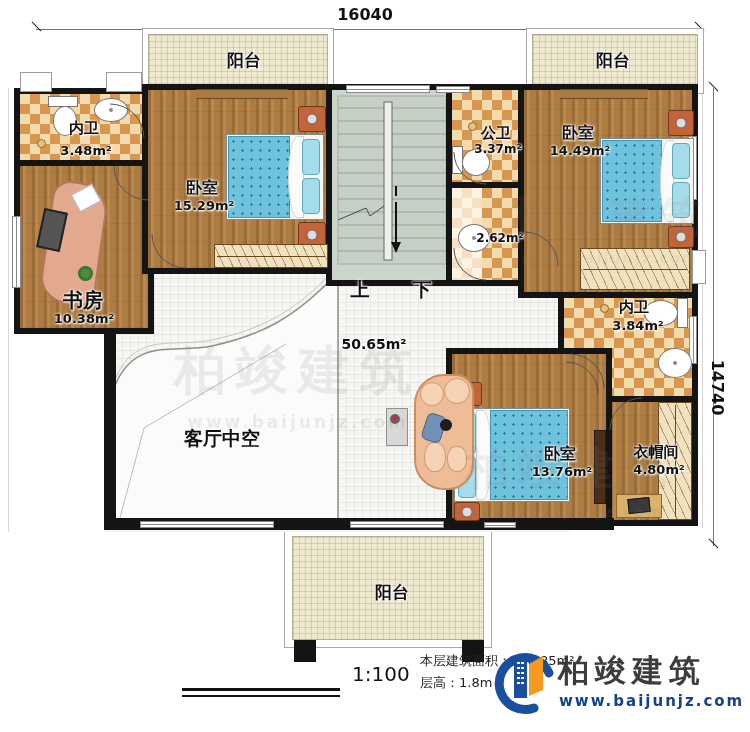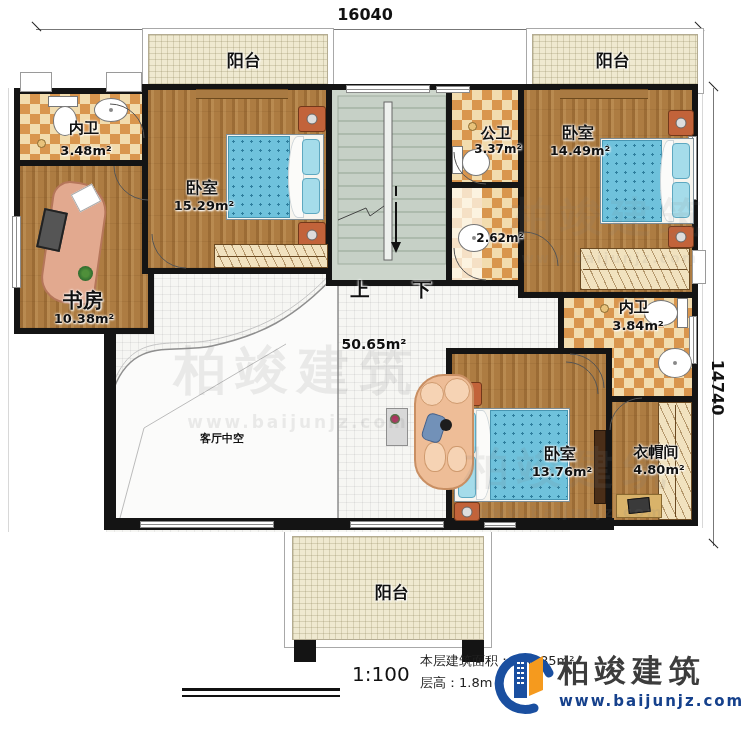--- a/index.html
+++ b/index.html
@@ -262,21 +262,21 @@
   <div class="rlabel" style="left:634px;top:307px;font-size:15px;">内卫</div>
   <div class="rlabel" style="left:638px;top:325px;font-size:13px;">3.84m²</div>
 
   <div class="rlabel" style="left:656px;top:452px;font-size:15px;">衣帽间</div>
   <div class="rlabel" style="left:659px;top:469px;font-size:13px;text-align:right;">4.80m²</div>
 
   <div class="rlabel" style="left:560px;top:454px;font-size:16px;">卧室</div>
   <div class="rlabel" style="left:562px;top:471px;font-size:13px;">13.76m²</div>
 
   <div class="rlabel" style="left:374px;top:344px;font-size:14px;">50.65m²</div>
-  <div class="rlabel" style="left:222px;top:438px;font-size:11px;">客厅中空</div>
+  <div class="rlabel" style="left:222px;top:438px;font-size:19px;">客厅中空</div>
 
   <div class="rlabel" style="left:360px;top:289px;font-size:19px;">上</div>
   <div class="rlabel" style="left:422px;top:289px;font-size:19px;">下</div>
 
   <div class="abs" style="left:182px;top:688px;width:158px;height:3px;background:#111;"></div>
   <div class="abs" style="left:182px;top:695px;width:158px;height:2px;background:#111;"></div>
   <div class="abs" style="left:352px;top:662px;font-size:20px;color:#111;">1:100</div>
   <div class="abs" style="left:420px;top:652px;font-size:13px;color:#222;">本层建筑面积：160.85m²</div>
   <div class="abs" style="left:420px;top:674px;font-size:13px;color:#222;">层高：1.8m</div>
 

